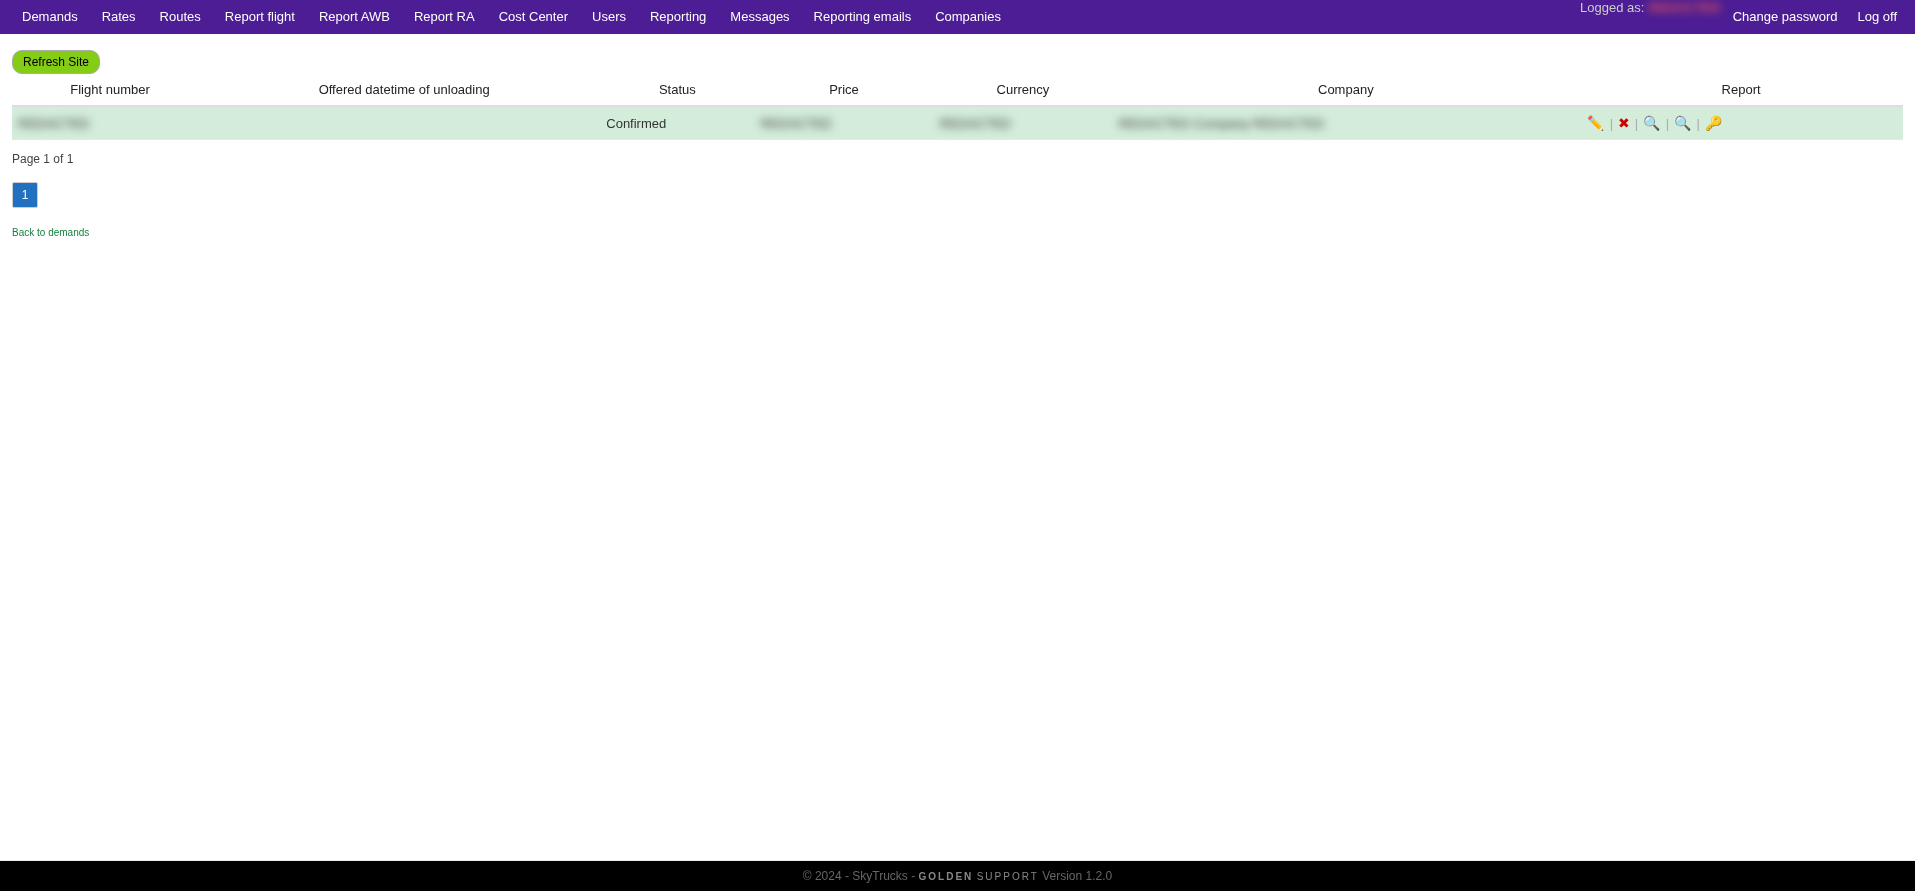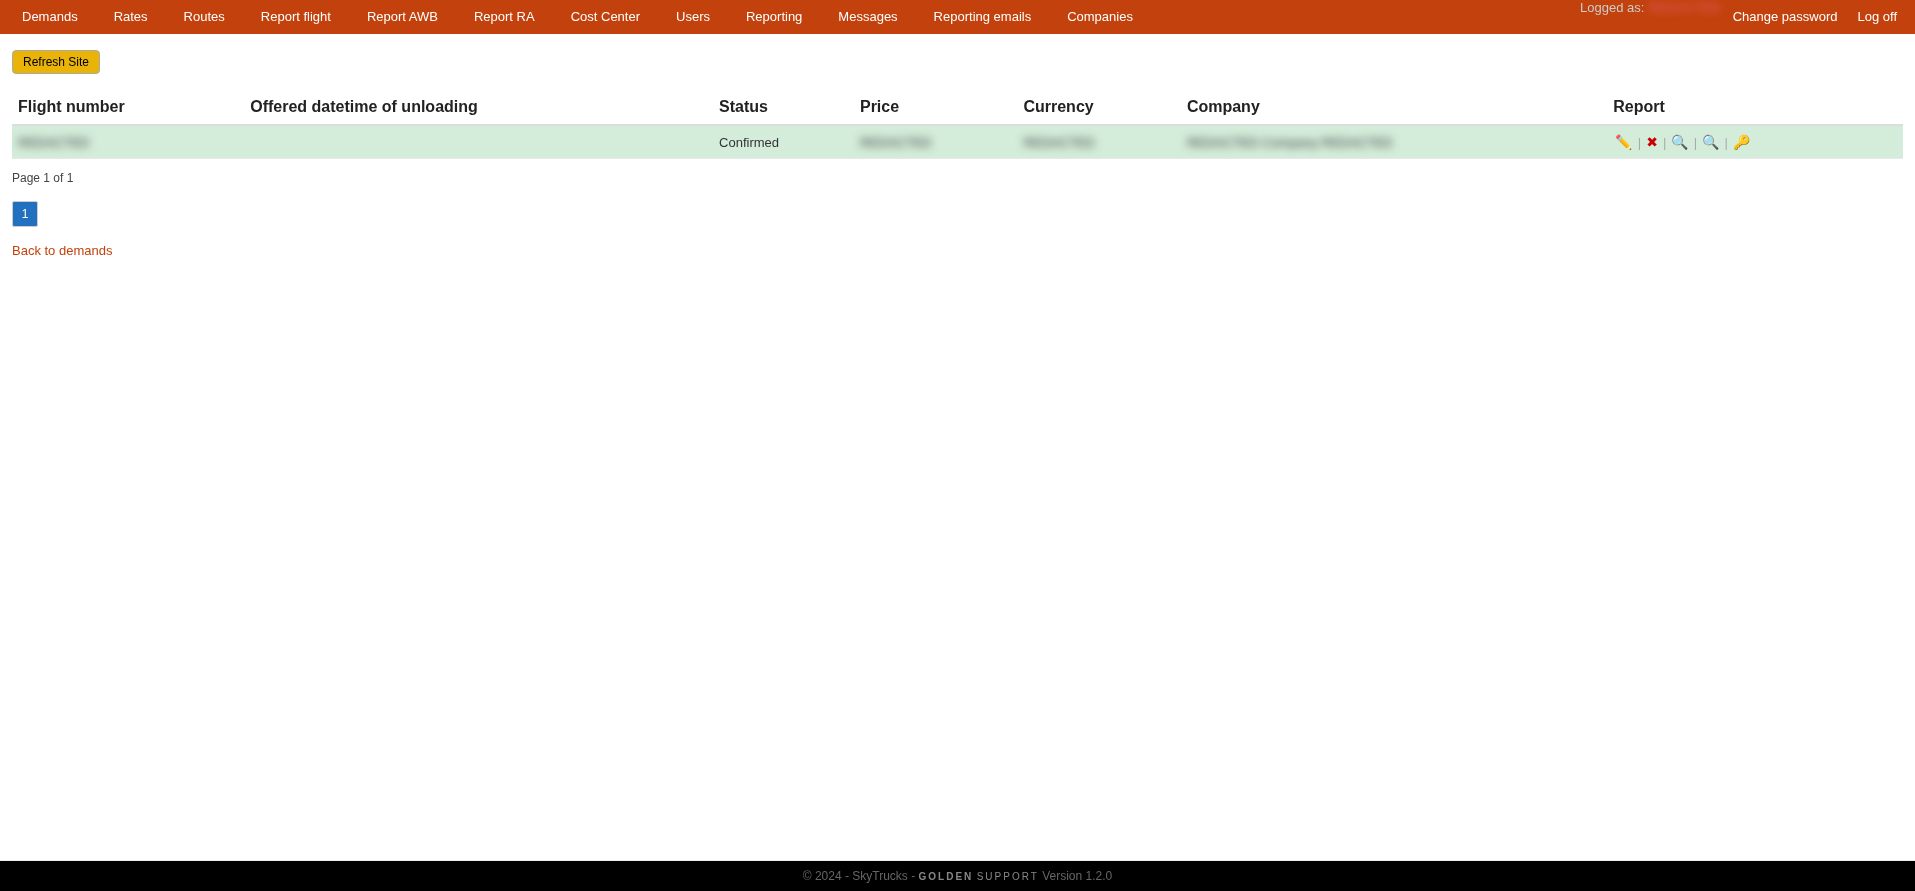--- a/index.html
+++ b/index.html
@@ -1,26 +1,26 @@
 <!DOCTYPE html>
 <html><head>
   <meta charset="utf-8">
   <style>
     * { box-sizing: border-box; margin: 0; padding: 0; }
     body { font-family: Arial, sans-serif; font-size: 13px; background: #fff; color: #333; }
 
     
     .navbar {
-      background: #c2410c;
+      background: #4c1d95;
       color: #fff;
       display: flex;
       align-items: center;
       padding: 0 10px;
       height: 34px;
-      gap: 12px;
+      gap: 0;
     }
     .navbar a {
       color: #fff;
       text-decoration: none;
       padding: 0 12px;
       line-height: 34px;
       font-size: 13px;
       white-space: nowrap;
     }
     .navbar .right-section {
@@ -42,42 +42,41 @@
     .page-title {
       font-size: 18px;
       font-weight: bold;
       margin-bottom: 12px;
       text-transform: uppercase;
       letter-spacing: 0.5px;
     }
 
     .refresh-btn {
       border: 1px solid #aaa;
-      background: #eab308;
+      background: #84cc16;
       padding: 4px 10px;
       font-size: 12px;
       cursor: pointer;
-      margin-bottom: 16px;
-      border-radius: 4px;
+      border-radius: 10px;
     }
 
     
     .offers-table {
       width: 100%;
       border-collapse: collapse;
       margin-bottom: 12px;
     }
     .offers-table thead tr {
       border-bottom: 2px solid #ddd;
     }
     .offers-table thead th {
-      text-align: left;
+      text-align: center;
       padding: 8px 6px;
-      font-weight: bold;
-      font-size: 16px;
+      font-weight: normal;
+      font-size: 13px;
       color: #222;
       white-space: nowrap;
     }
     .offers-table tbody tr {
       border-bottom: 1px solid #e8e8e8;
     }
     .offers-table tbody tr.highlighted {
       background-color: #d4edda;
       border-radius: 7px;
     }
@@ -124,23 +123,23 @@
       cursor: pointer;
       display: flex;
       align-items: center;
       justify-content: center;
       border-radius: 2px;
     }
     .page-btn.active { background: #2270c0; }
 
     
     .back-link {
-      color: #c2410c;
+      color: #15803d;
       text-decoration: none;
-      font-size: 13px;
+      font-size: 10px;
     }
 
     
     .footer {
       position: fixed;
       bottom: 0;
       width: 100%;
       text-align: center;
       padding: 8px;
       font-size: 12px;

